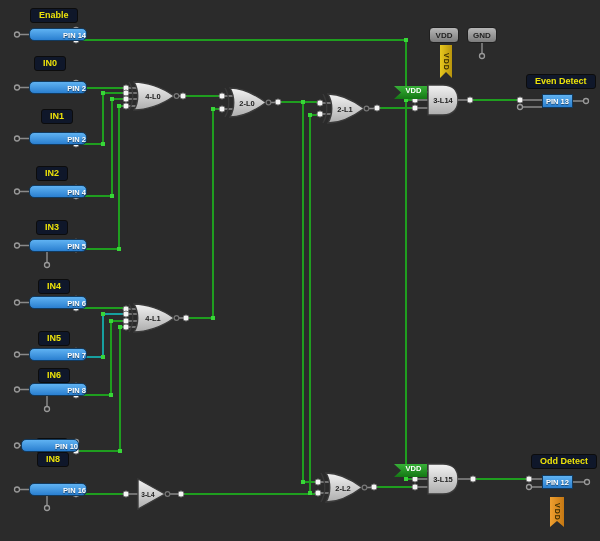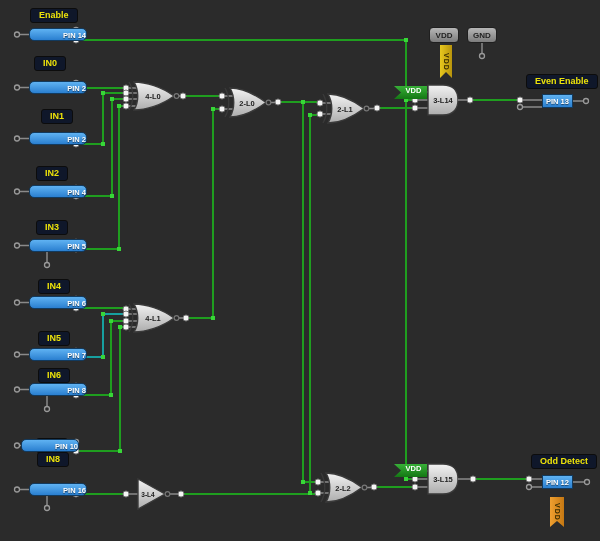--- a/index.html
+++ b/index.html
@@ -282,21 +282,21 @@
 <div class="pinbox" style="left:29px;top:81px">PIN 2</div>
 <div class="pinbox" style="left:29px;top:132px">PIN 2</div>
 <div class="pinbox" style="left:29px;top:185px">PIN 4</div>
 <div class="pinbox" style="left:29px;top:239px">PIN 5</div>
 <div class="pinbox" style="left:29px;top:296px">PIN 6</div>
 <div class="pinbox" style="left:29px;top:348px">PIN 7</div>
 <div class="pinbox" style="left:29px;top:383px">PIN 8</div>
 <div class="pinbox" style="left:21px;top:439px">PIN 10</div>
 <div class="pinbox" style="left:29px;top:483px">PIN 16</div>
 
-<div class="chip" style="left:526px;top:74px">Even Enable</div>
+<div class="chip" style="left:526px;top:74px">Even Detect</div>
 <div class="outpinbox" style="left:542px;top:94px">PIN 13</div>
 <div class="chip" style="left:531px;top:454px">Odd Detect</div>
 <div class="outpinbox" style="left:542px;top:475px">PIN 12</div>
 
 <div class="pwrbox" style="left:429px;top:27px">VDD</div>
 <div class="pwrbox" style="left:467px;top:27px">GND</div>
 
 <div class="vflag yellow" style="left:440px;top:45px;width:12px;height:33px">
   <span>VDD</span>
 </div>

